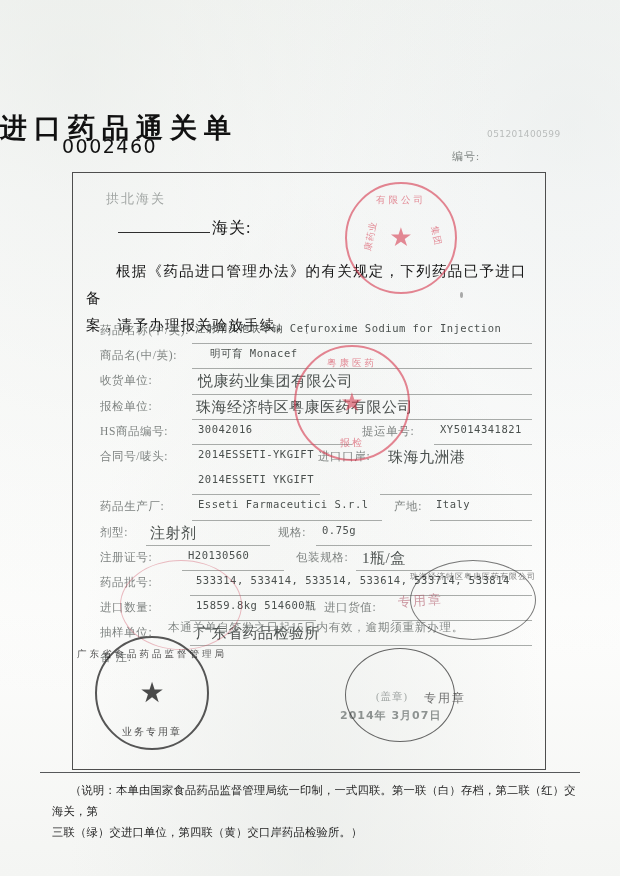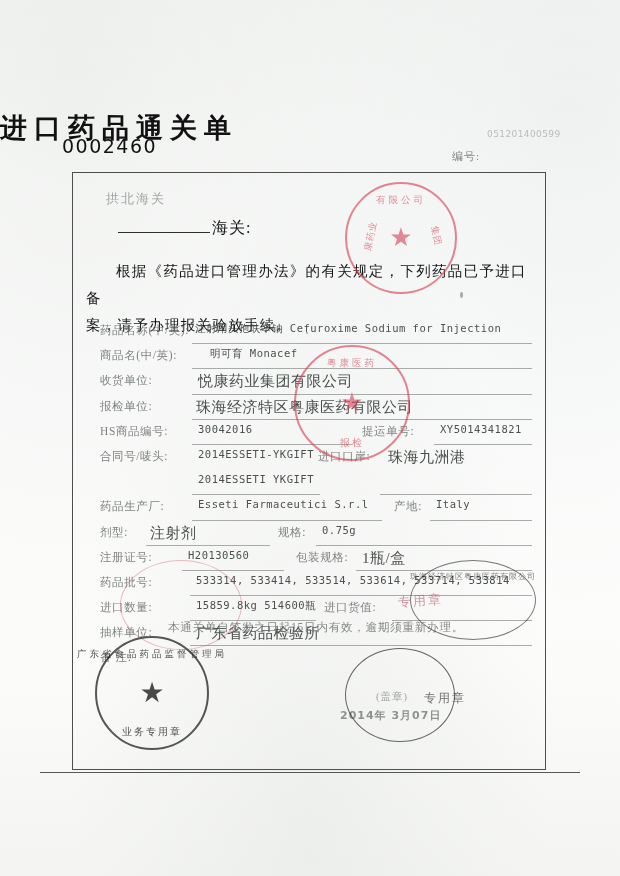--- a/index.html
+++ b/index.html
@@ -339,14 +339,18 @@
     <span class="curve-top" style="font-size:8px;letter-spacing:1px;color:rgba(40,40,40,.6)">珠海经济特区粤康医药有限公司</span>
   </div>
 
   <div class="hand-ink" style="left:424px;top:690px">专用章</div>
   <div class="hand-red">专用章</div>
 
   <div class="speck" style="left:460px;top:292px;width:3px;height:6px;"></div>
   <div class="speck" style="left:306px;top:332px;width:2px;height:2px;"></div>
 
   <div class="footer-rule"></div>
+  <div class="footer">
+    <span class="ind"></span><span>（说明：本单由国家食品药品监督管理局统一印制，一式四联。第一联（白）存档，第二联（红）交海关，第</span><br>
+    <span>三联（绿）交进口单位，第四联（黄）交口岸药品检验所。）</span>
+  </div>
 
 </div>
 
 </body></html>

